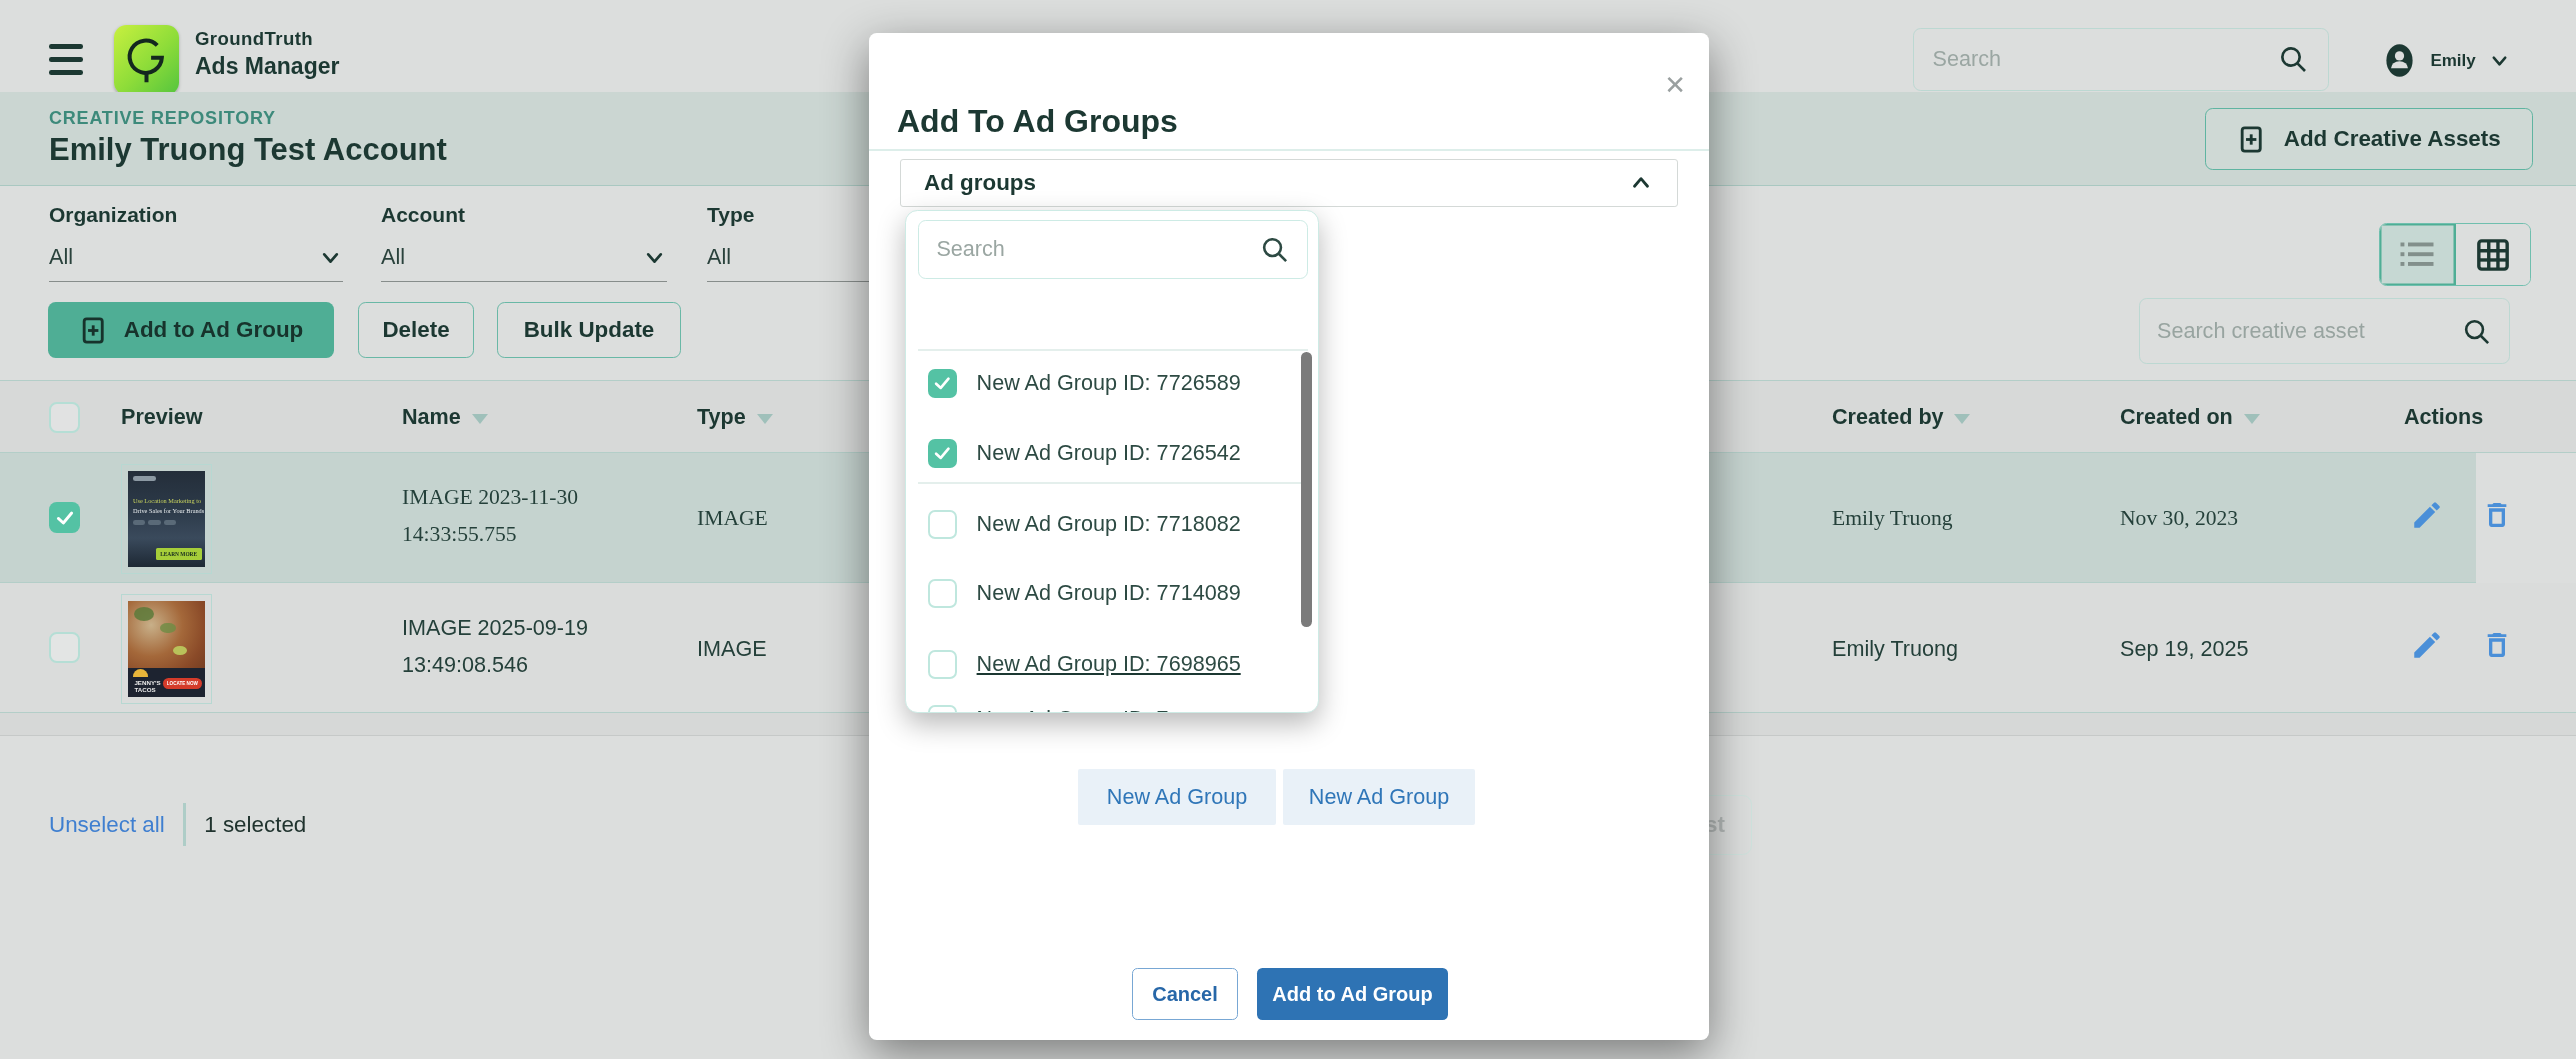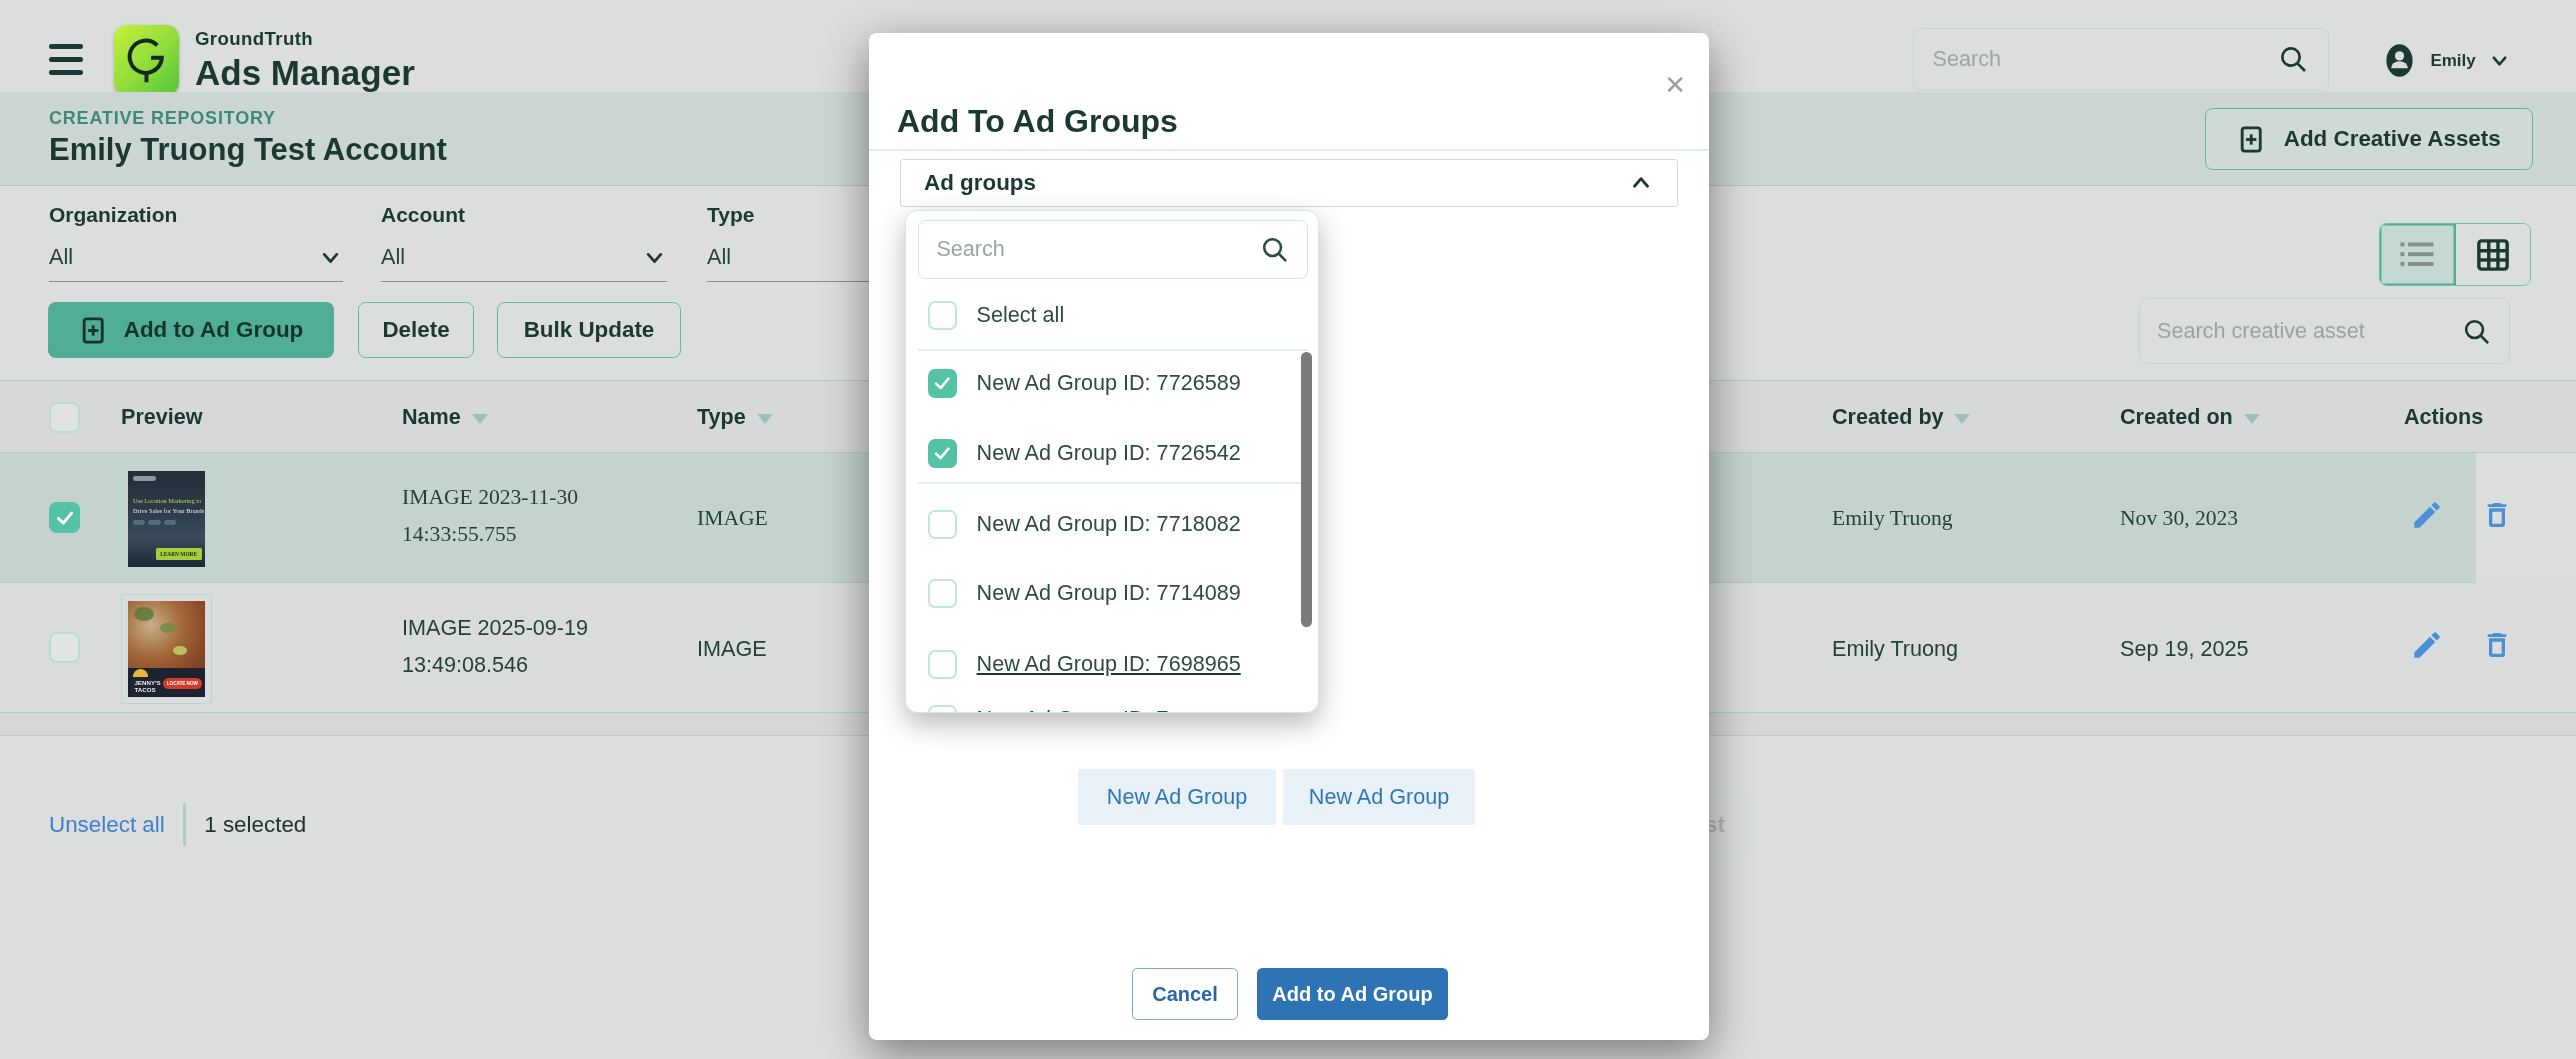--- a/index.html
+++ b/index.html
@@ -7,21 +7,21 @@
   body { font-family:"Liberation Sans", sans-serif; background:#dcdedd; }
   #stage { position:relative; width:2576px; height:1059px; overflow:hidden; background:#dcdedd; color:#1c3832; }
 
   
   .topbar { position:absolute; left:0; top:16px; width:2576px; height:90px; background:#dcdedd; border-bottom:1.5px solid #a9c8c1; }
   .hamburger { position:absolute; left:49px; top:28px; width:34px; height:31px; display:flex; flex-direction:column; justify-content:space-between; cursor:pointer; }
   .hamburger span { display:block; height:4.6px; border-radius:2.3px; background:#1c3832; }
   .logo { position:absolute; left:114px; top:9.3px; width:65px; height:70px; border-radius:12.4px; background:linear-gradient(135deg,#c8f03f 0%,#8ddc39 55%,#54c43e 100%); display:flex; align-items:center; justify-content:center; box-shadow:0 1.5px 3.1px rgba(0,0,0,.25); }
   .brand { position:absolute; left:195px; top:14px; line-height:1; }
   .brand .b1 { font-size:18.6px; font-weight:bold; letter-spacing:0.4px; }
-  .brand .b2 { font-size:35px; font-weight:bold; margin-top:6.2px; }
+  .brand .b2 { font-size:23px; font-weight:bold; margin-top:6.2px; }
   .topsearch { position:absolute; left:1913px; top:11.6px; width:416px; height:63px; border:1.5px solid #bcd8d2; border-radius:7.7px; display:flex; align-items:center; padding:0 18.6px; }
   .topsearch input { flex:1; border:none; outline:none; background:transparent; font-size:21.6px; color:#1c3832; font-family:inherit; }
   .topsearch input::placeholder { color:#9aa6a2; }
   .usermenu { position:absolute; left:2381px; top:21.6px; height:46px; display:flex; align-items:center; gap:12.4px; cursor:pointer; }
   .username { font-size:17px; font-weight:bold;text-align:center; }
 
   
   .subheader { position:absolute; left:0; top:92px; width:2576px; height:94px; background:#cbd6d2; border-bottom:1.5px solid #a9c8c1; }
   .eyebrow { position:absolute; left:49px; top:15.5px; font-size:18px; font-weight:bold; letter-spacing:0.8px; color:#3d8a7b; }
   .acct-title { position:absolute; left:49px; top:40px; font-size:31px; font-weight:bold; color:#1c3832; }
@@ -390,24 +390,20 @@
 
     <div class="dropdown">
       <div class="dd-search">
         <input type="text" placeholder="Search" style="">
         <svg width="31" height="31" viewBox="0 0 24 24">
           <circle cx="10.5" cy="10.5" r="6.5" fill="none" stroke="#2d4a43" stroke-width="2"></circle>
           <line x1="15.5" y1="15.5" x2="21" y2="21" stroke="#2d4a43" stroke-width="2"></line>
         </svg>
       </div>
 
-      <div class="dd-row" style="top:69px;">
-        <div class="dd-cb"></div>
-        <span class="txt">Select all</span>
-      </div>
       <div class="dd-divider" style="top:138px;"></div>
 
       <div class="dd-row" style="top:137px;">
         <div class="dd-cb checked">
           <svg width="18.6" height="18.6" viewBox="0 0 24 24">
               <polyline points="4,12.5 10,18 20,6" fill="none" stroke="#ffffff" stroke-width="3.4" stroke-linecap="round" stroke-linejoin="round"></polyline>
             </svg>
         </div>
         <span class="txt">New Ad Group ID: 7726589</span>
       </div>

